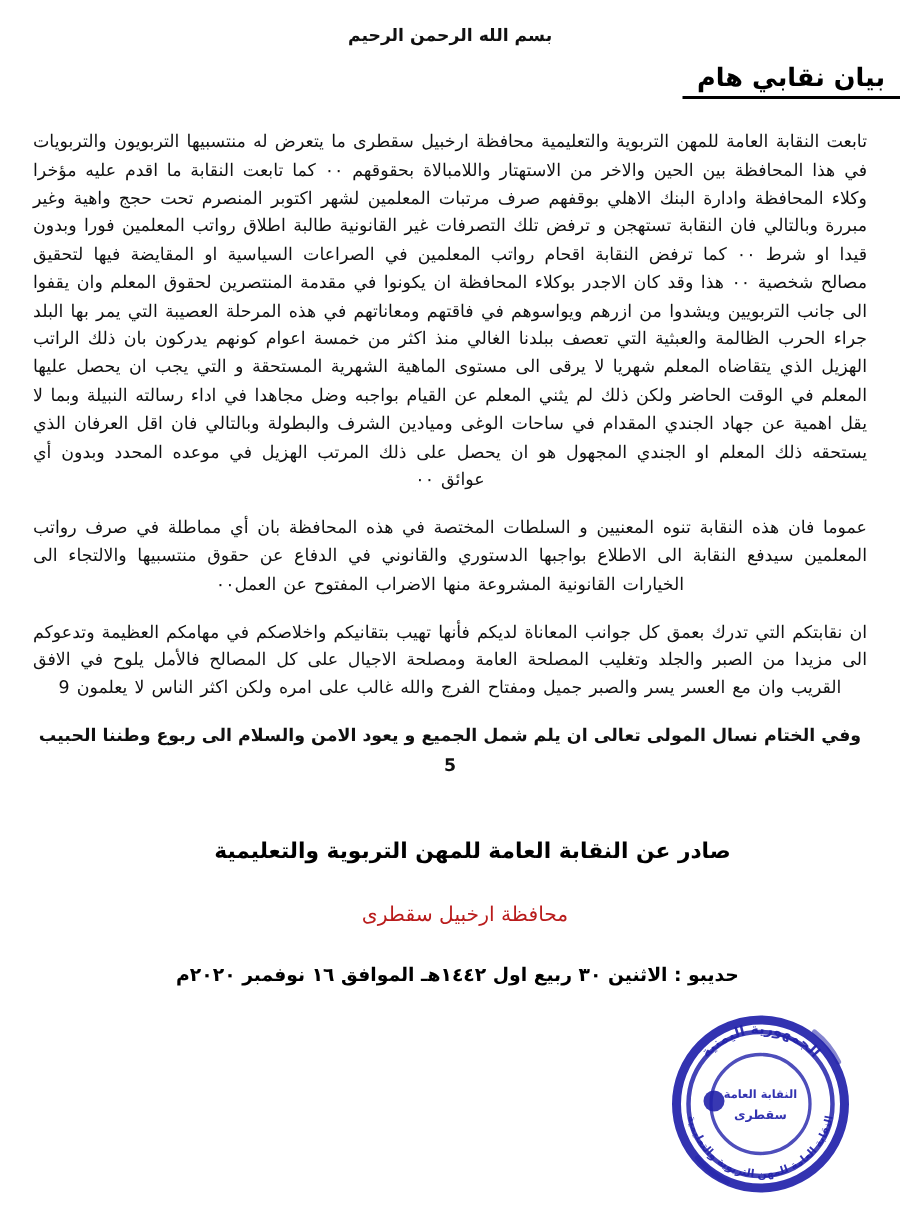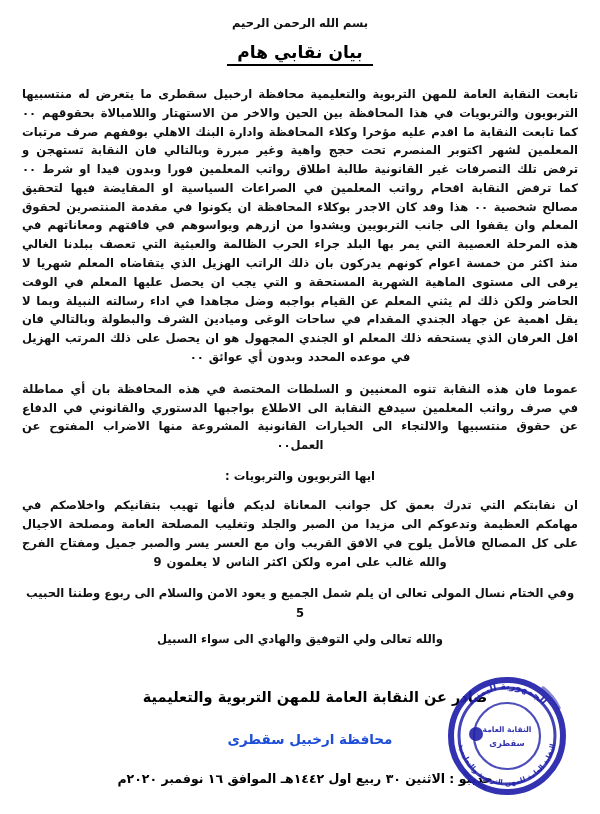--- a/index.html
+++ b/index.html
@@ -22,39 +22,38 @@
   .basmala {
     text-align: center;
     font-size: 11.5px;
     font-weight: bold;
     color: #111111;
     margin: 10px 0 0 0;
     padding-top: 6px;
     letter-spacing: 0.2px;
   }
   .doc-title {
-    text-align: center;
     font-size: 17px;
     font-weight: bold;
     color: #000000;
     margin: 12px 0 0 0;
     letter-spacing: 1px;
   }
   .doc-title span.t {
     display: inline-block;
     border-bottom: 2px solid #000000;
     padding: 0 10px 2px 10px;
   }
   .body-wrap {
     padding: 0 22px;
     box-sizing: border-box;
   }
   p.para {
     font-size: 11.6px;
-    font-weight: bold;
+    font-weight: normal;
     color: #111111;
     line-height: 1.62;
     text-align: justify;
     text-align-last: center;
     margin: 0 0 13px 0;
     word-spacing: 1px;
   }
   p.para.first {
     margin-top: 19px;
   }
@@ -84,22 +83,22 @@
   .sign-line {
     font-size: 14.5px;
     font-weight: bold;
     color: #000000;
     margin-bottom: 26px;
     letter-spacing: 0.3px;
     padding-left: 30px;
   }
   .sign-org {
     font-size: 13.5px;
-    font-weight: bold;
-    color: #1d4ed8;
+    font-weight: normal;
+    color: #b91c1c;
     margin-bottom: 24px;
     letter-spacing: 0.3px;
     padding-left: 20px;
   }
   .sign-date {
     font-size: 12.5px;
     font-weight: bold;
     color: #000000;
     letter-spacing: 0.2px;
     padding-left: 10px;
@@ -123,27 +122,25 @@
   <div class="basmala">بسم الله الرحمن الرحيم</div>
 
   <div class="doc-title"><span class="t">بيان  نقابي هام</span></div>
 
   <div class="body-wrap">
 
     <p class="para first">تابعت النقابة العامة للمهن التربوية والتعليمية محافظة ارخبيل سقطرى ما يتعرض له منتسبيها التربويون والتربويات في هذا المحافظة بين الحين والاخر من الاستهتار واللامبالاة بحقوقهم ٠٠ كما تابعت النقابة ما اقدم عليه مؤخرا وكلاء المحافظة وادارة البنك الاهلي بوقفهم صرف مرتبات المعلمين لشهر اكتوبر المنصرم تحت حجج واهية وغير مبررة وبالتالي فان النقابة تستهجن و ترفض تلك التصرفات غير القانونية طالبة اطلاق رواتب المعلمين فورا وبدون قيدا او شرط ٠٠ كما ترفض النقابة اقحام رواتب المعلمين في الصراعات السياسية او المقايضة فيها لتحقيق مصالح شخصية ٠٠ هذا وقد كان الاجدر بوكلاء المحافظة ان يكونوا في مقدمة المنتصرين لحقوق المعلم وان يقفوا الى جانب التربويين ويشدوا من ازرهم ويواسوهم في فاقتهم ومعاناتهم في هذه المرحلة العصيبة التي يمر بها البلد جراء الحرب الظالمة والعبثية التي تعصف ببلدنا الغالي منذ اكثر من خمسة اعوام كونهم يدركون بان ذلك الراتب الهزيل الذي يتقاضاه المعلم شهريا لا يرقى الى مستوى الماهية الشهرية المستحقة و التي يجب ان يحصل عليها المعلم في الوقت الحاضر ولكن ذلك لم يثني المعلم عن القيام بواجبه وضل مجاهدا في اداء رسالته النبيلة وبما لا يقل اهمية عن جهاد الجندي المقدام في ساحات الوغى وميادين الشرف والبطولة وبالتالي فان اقل العرفان الذي يستحقه ذلك المعلم او الجندي المجهول هو ان يحصل على ذلك المرتب الهزيل في موعده المحدد وبدون أي عوائق ٠٠</p>
 
     <p class="para">عموما فان هذه النقابة  تنوه المعنيين و السلطات المختصة في هذه المحافظة بان أي مماطلة في صرف رواتب المعلمين سيدفع النقابة الى الاطلاع بواجبها الدستوري والقانوني في الدفاع عن حقوق منتسبيها والالتجاء الى الخيارات القانونية المشروعة منها الاضراب المفتوح عن العمل٠٠</p>
 
-    <p class="salutation">ايها التربويون والتربويات :</p>
 
     <p class="para">ان نقابتكم التي تدرك بعمق كل جوانب المعاناة لديكم فأنها تهيب بتقانيكم واخلاصكم في مهامكم العظيمة وتدعوكم الى مزيدا من الصبر والجلد وتغليب المصلحة العامة ومصلحة الاجيال على كل المصالح فالأمل يلوح في الافق القريب وان مع العسر يسر والصبر جميل ومفتاح الفرج والله غالب على امره ولكن اكثر الناس لا يعلمون 9</p>
 
     <p class="closing-line">وفي الختام نسال المولى تعالى ان يلم شمل الجميع و يعود الامن والسلام الى ربوع وطننا الحبيب 5</p>
 
-    <p class="closing-line">والله تعالى ولي التوفيق والهادي الى سواء السبيل</p>
 
   </div>
 
   <div class="sign-block">
     <div class="sign-line">صادر عن النقابة العامة للمهن التربوية والتعليمية</div>
     <div class="sign-org">محافظة ارخبيل سقطرى</div>
     <div class="sign-date">حديبو : الاثنين ٣٠ ربيع اول ١٤٤٢هـ الموافق ١٦ نوفمبر ٢٠٢٠م</div>
   </div>
 
   <div class="stamp">

